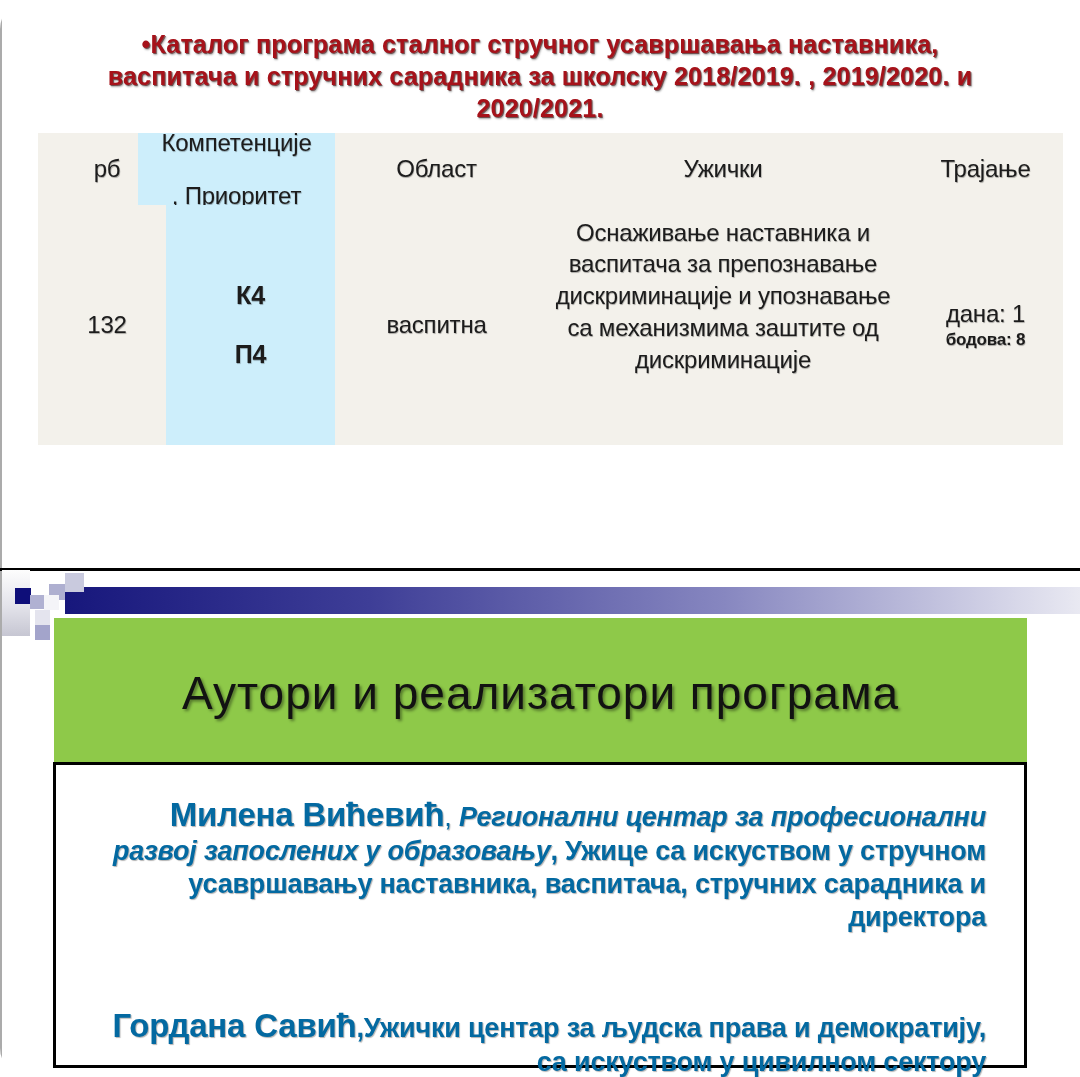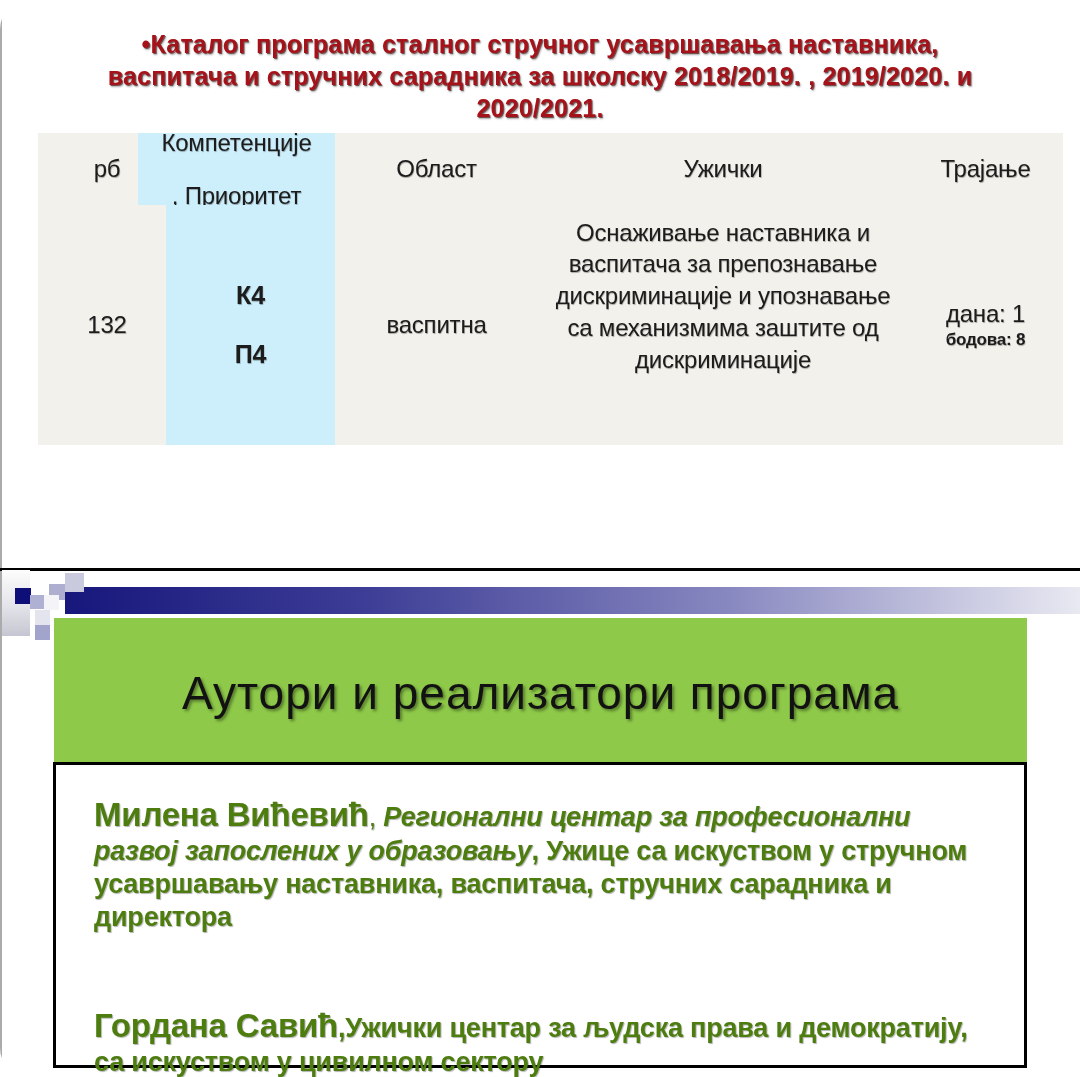--- a/index.html
+++ b/index.html
@@ -77,22 +77,22 @@
     letter-spacing:1px;
     text-shadow:2px 2px 3px rgba(0,0,0,0.4);
   }
   .authors-box{
     position:absolute;left:53px;top:762px;width:974px;height:306px;
     box-sizing:border-box;
     border:3px solid #000;
     background:#ffffff;
   }
   .author-block{
-    text-align:left;
-    font-weight:bold;color:#4d7c0f;
+    text-align:right;
+    font-weight:bold;color:#0369a1;
     font-size:27px;line-height:1.22;
     padding:0 38px;
     text-shadow:1px 1px 1px rgba(0,0,0,0.3);
     letter-spacing:-0.2px;
   }
   .author-block-1{margin-top:30px;}
   .author-block-2{margin-top:72px;}
   .author-name{font-size:33px;}
   .author-sep{font-weight:normal;}
   .org-italic{font-style:italic;}

